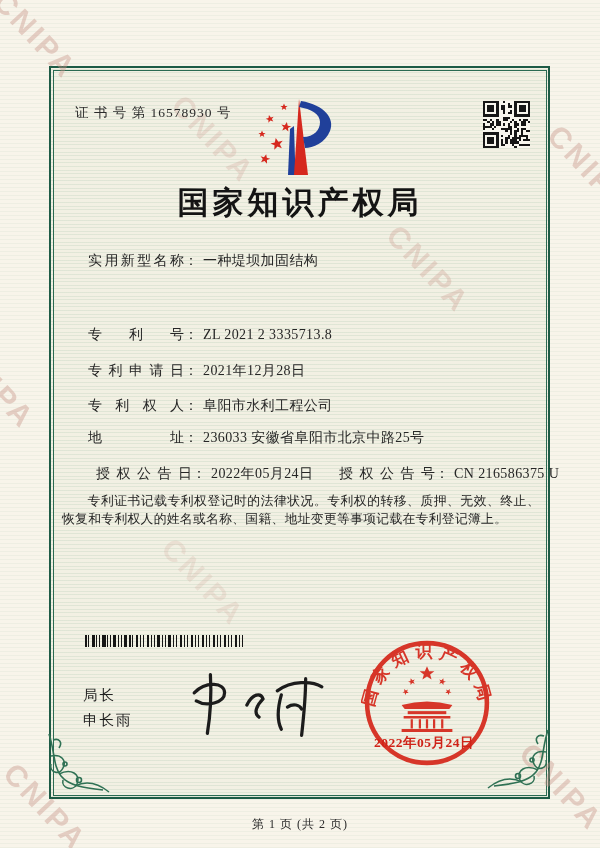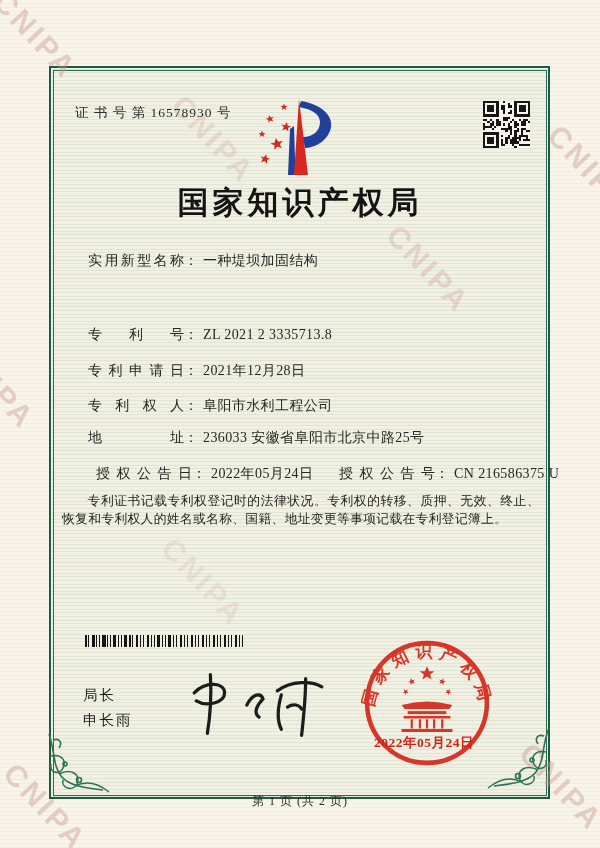--- a/index.html
+++ b/index.html
@@ -79,21 +79,21 @@
   .signature{position:absolute;left:180px;top:670px;width:152px;height:68px;}
   .flourish{position:absolute;width:72px;height:72px;z-index:3;}
   .flourish.left{left:45px;top:726px;}
   .flourish.right{left:480px;top:722px;transform:scaleX(-1);}
   .seal{position:absolute;left:361px;top:637px;width:132px;height:132px;z-index:4;opacity:0.93;}
   .seal-date{
     position:absolute;left:374px;top:734px;z-index:5;
     font-size:13.5px;font-weight:bold;color:#cf2318;letter-spacing:0.5px;white-space:nowrap;
   }
   .page-indicator{
-    position:absolute;left:0;top:793px;width:600px;text-align:center;
+    position:absolute;left:0;top:816px;width:600px;text-align:center;
     font-size:12px;color:#2a2a2a;letter-spacing:1px;
   }
   .continuation{
     position:absolute;left:0;top:808px;width:600px;text-align:center;
     font-size:12.5px;color:#7f1d1d;letter-spacing:1.5px;margin-top:47px;
   }
 </style>
 </head>
 <body>
 

